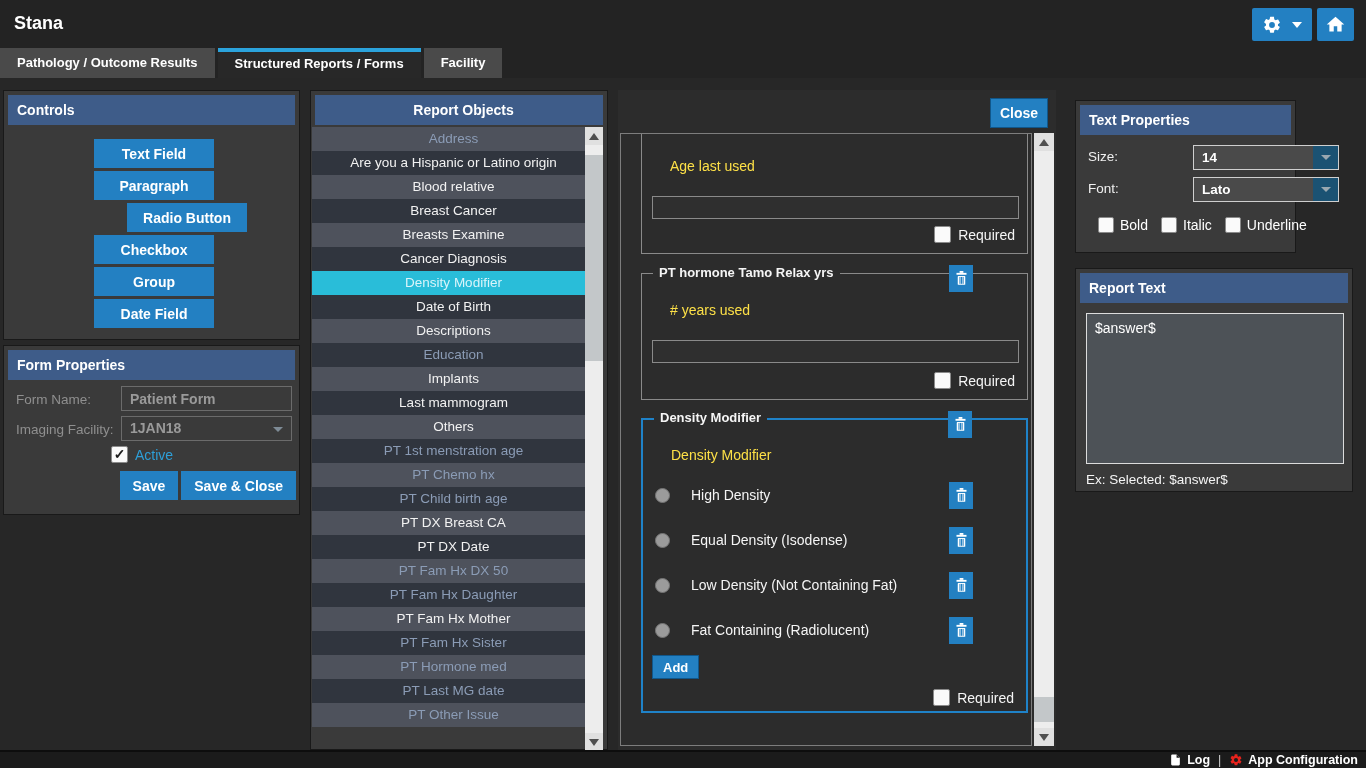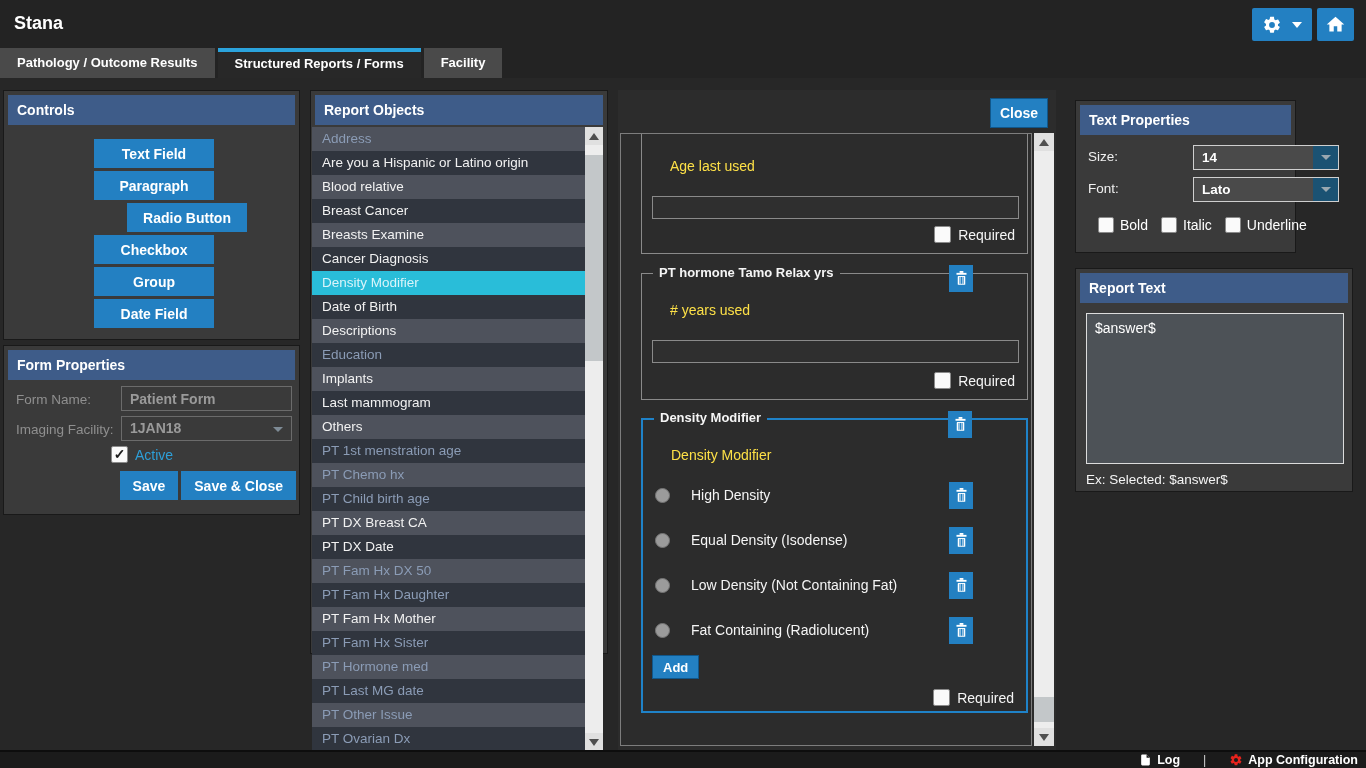--- a/index.html
+++ b/index.html
@@ -33,21 +33,21 @@
   .fp-input{position:absolute;left:117px;width:171px;height:25px;background:#3a3a3a;border:1px solid #6b6b6b;color:#9a9a9a;font-size:14px;padding:0 8px;font-family:inherit;font-weight:bold;}
   .fp-select{position:absolute;left:117px;width:171px;height:25px;background:#3a3a3a;border:1px solid #6b6b6b;color:#9a9a9a;font-size:14px;line-height:23px;padding-left:8px;cursor:pointer;font-weight:bold;}
   .sel-caret{position:absolute;right:8px;top:10px;width:0;height:0;border-left:5px solid transparent;border-right:5px solid transparent;border-top:5px solid #7e8b96;}
   .checkbox{display:inline-block;width:17px;height:17px;background:#fafafa;border:1px solid #8a8a8a;border-radius:2px;text-align:center;line-height:15px;font-size:14px;color:#1b1b1b;font-weight:bold;cursor:pointer;flex:0 0 auto;}
   .fp-active{position:absolute;left:107px;top:100px;display:flex;align-items:center;gap:7px;}
   .active-label{color:#2d9fd8;}
   .fp-buttons{position:absolute;right:3px;top:125px;display:flex;gap:3px;}
   .fp-buttons button{background:#2380c2;color:#fff;border:none;font-weight:bold;font-size:14px;height:29px;padding:0 13px;font-family:inherit;cursor:pointer;}
 
   
-  .report-objects-panel{left:310px;top:90px;width:298px;height:564px;}
+  .report-objects-panel{left:310px;top:90px;width:298px;height:660px;text-align:center;}
   .ro-list{position:absolute;left:1px;top:36px;width:273px;}
   .ro-item{height:24px;line-height:24px;padding-left:10px;font-size:13.5px;color:#f2f2f2;cursor:pointer;white-space:nowrap;overflow:hidden;}
   .ro-item.light{background:#4e525c;}
   .ro-item.dark{background:#30353e;}
   .ro-item.muted{color:#8b9cb6;}
   .ro-item.selected{background:#29bdd9;color:#d9f4fa;}
 
   
   .scrollbar{position:absolute;background:#ededed;}
   .sb-arrow{position:absolute;left:0;width:100%;height:18px;background:#e0e0e0;display:flex;align-items:center;justify-content:center;cursor:pointer;}
@@ -90,21 +90,21 @@
   .tp-select .arrow-box b{width:0;height:0;border-left:5px solid transparent;border-right:5px solid transparent;border-top:5px solid #9aa7b0;}
   .style-row{position:absolute;left:22px;top:116px;display:flex;align-items:center;gap:13px;}
   .style-item{display:flex;align-items:center;gap:6px;font-size:14px;color:#fff;}
   .style-item .checkbox{width:16px;height:16px;}
 
   .report-text-panel{left:1075px;top:268px;width:278px;height:224px;}
   .rt-area{position:absolute;left:10px;top:44px;width:258px;height:151px;background:#4d5257;border:1px solid #dcdcdc;color:#fff;font-family:inherit;font-size:14px;padding:6px 8px;resize:none;}
   .rt-example{position:absolute;left:10px;top:203px;font-size:13.5px;color:#f5f5f5;}
 
   
-  .bottombar{position:absolute;left:0;bottom:0;width:100%;height:18px;background:#1b1b1b;display:flex;align-items:center;justify-content:flex-end;gap:23px;padding-right:8px;font-size:12.5px;font-weight:bold;color:#fff;border-top:2px solid #0d0d0d;}
+  .bottombar{position:absolute;left:0;bottom:0;width:100%;height:18px;background:#1b1b1b;display:flex;align-items:center;justify-content:flex-end;gap:8px;padding-right:8px;font-size:12.5px;font-weight:bold;color:#fff;border-top:2px solid #0d0d0d;}
   .bb-item{display:flex;align-items:center;gap:5px;cursor:pointer;}
   .bb-divider{color:#cfcfcf;font-weight:normal;}
 </style>
 </head>
 <body>
 
 <div class="topbar">
   <div class="app-title">Stana</div>
   <button class="tb-btn gear-btn">
     <span style="display:flex;">
@@ -181,21 +181,20 @@
       <div class="ro-item dark muted">PT Child birth age</div>
       <div class="ro-item light">PT DX Breast CA</div>
       <div class="ro-item dark">PT DX Date</div>
       <div class="ro-item light muted">PT Fam Hx DX 50</div>
       <div class="ro-item dark muted">PT Fam Hx Daughter</div>
       <div class="ro-item light">PT Fam Hx Mother</div>
       <div class="ro-item dark muted">PT Fam Hx Sister</div>
       <div class="ro-item light muted">PT Hormone med</div>
       <div class="ro-item dark muted">PT Last MG date</div>
       <div class="ro-item light muted">PT Other Issue</div>
-      <div class="ro-item dark muted">PT Ovarian Dx</div>
     </div>
   <div class="scrollbar ro-scroll">
     <div class="sb-arrow up">
         <span class="tri-up"></span>
       </div>
     <div class="sb-thumb"></div>
     <div class="sb-arrow down">
         <span class="tri-down"></span>
       </div>
   </div>

